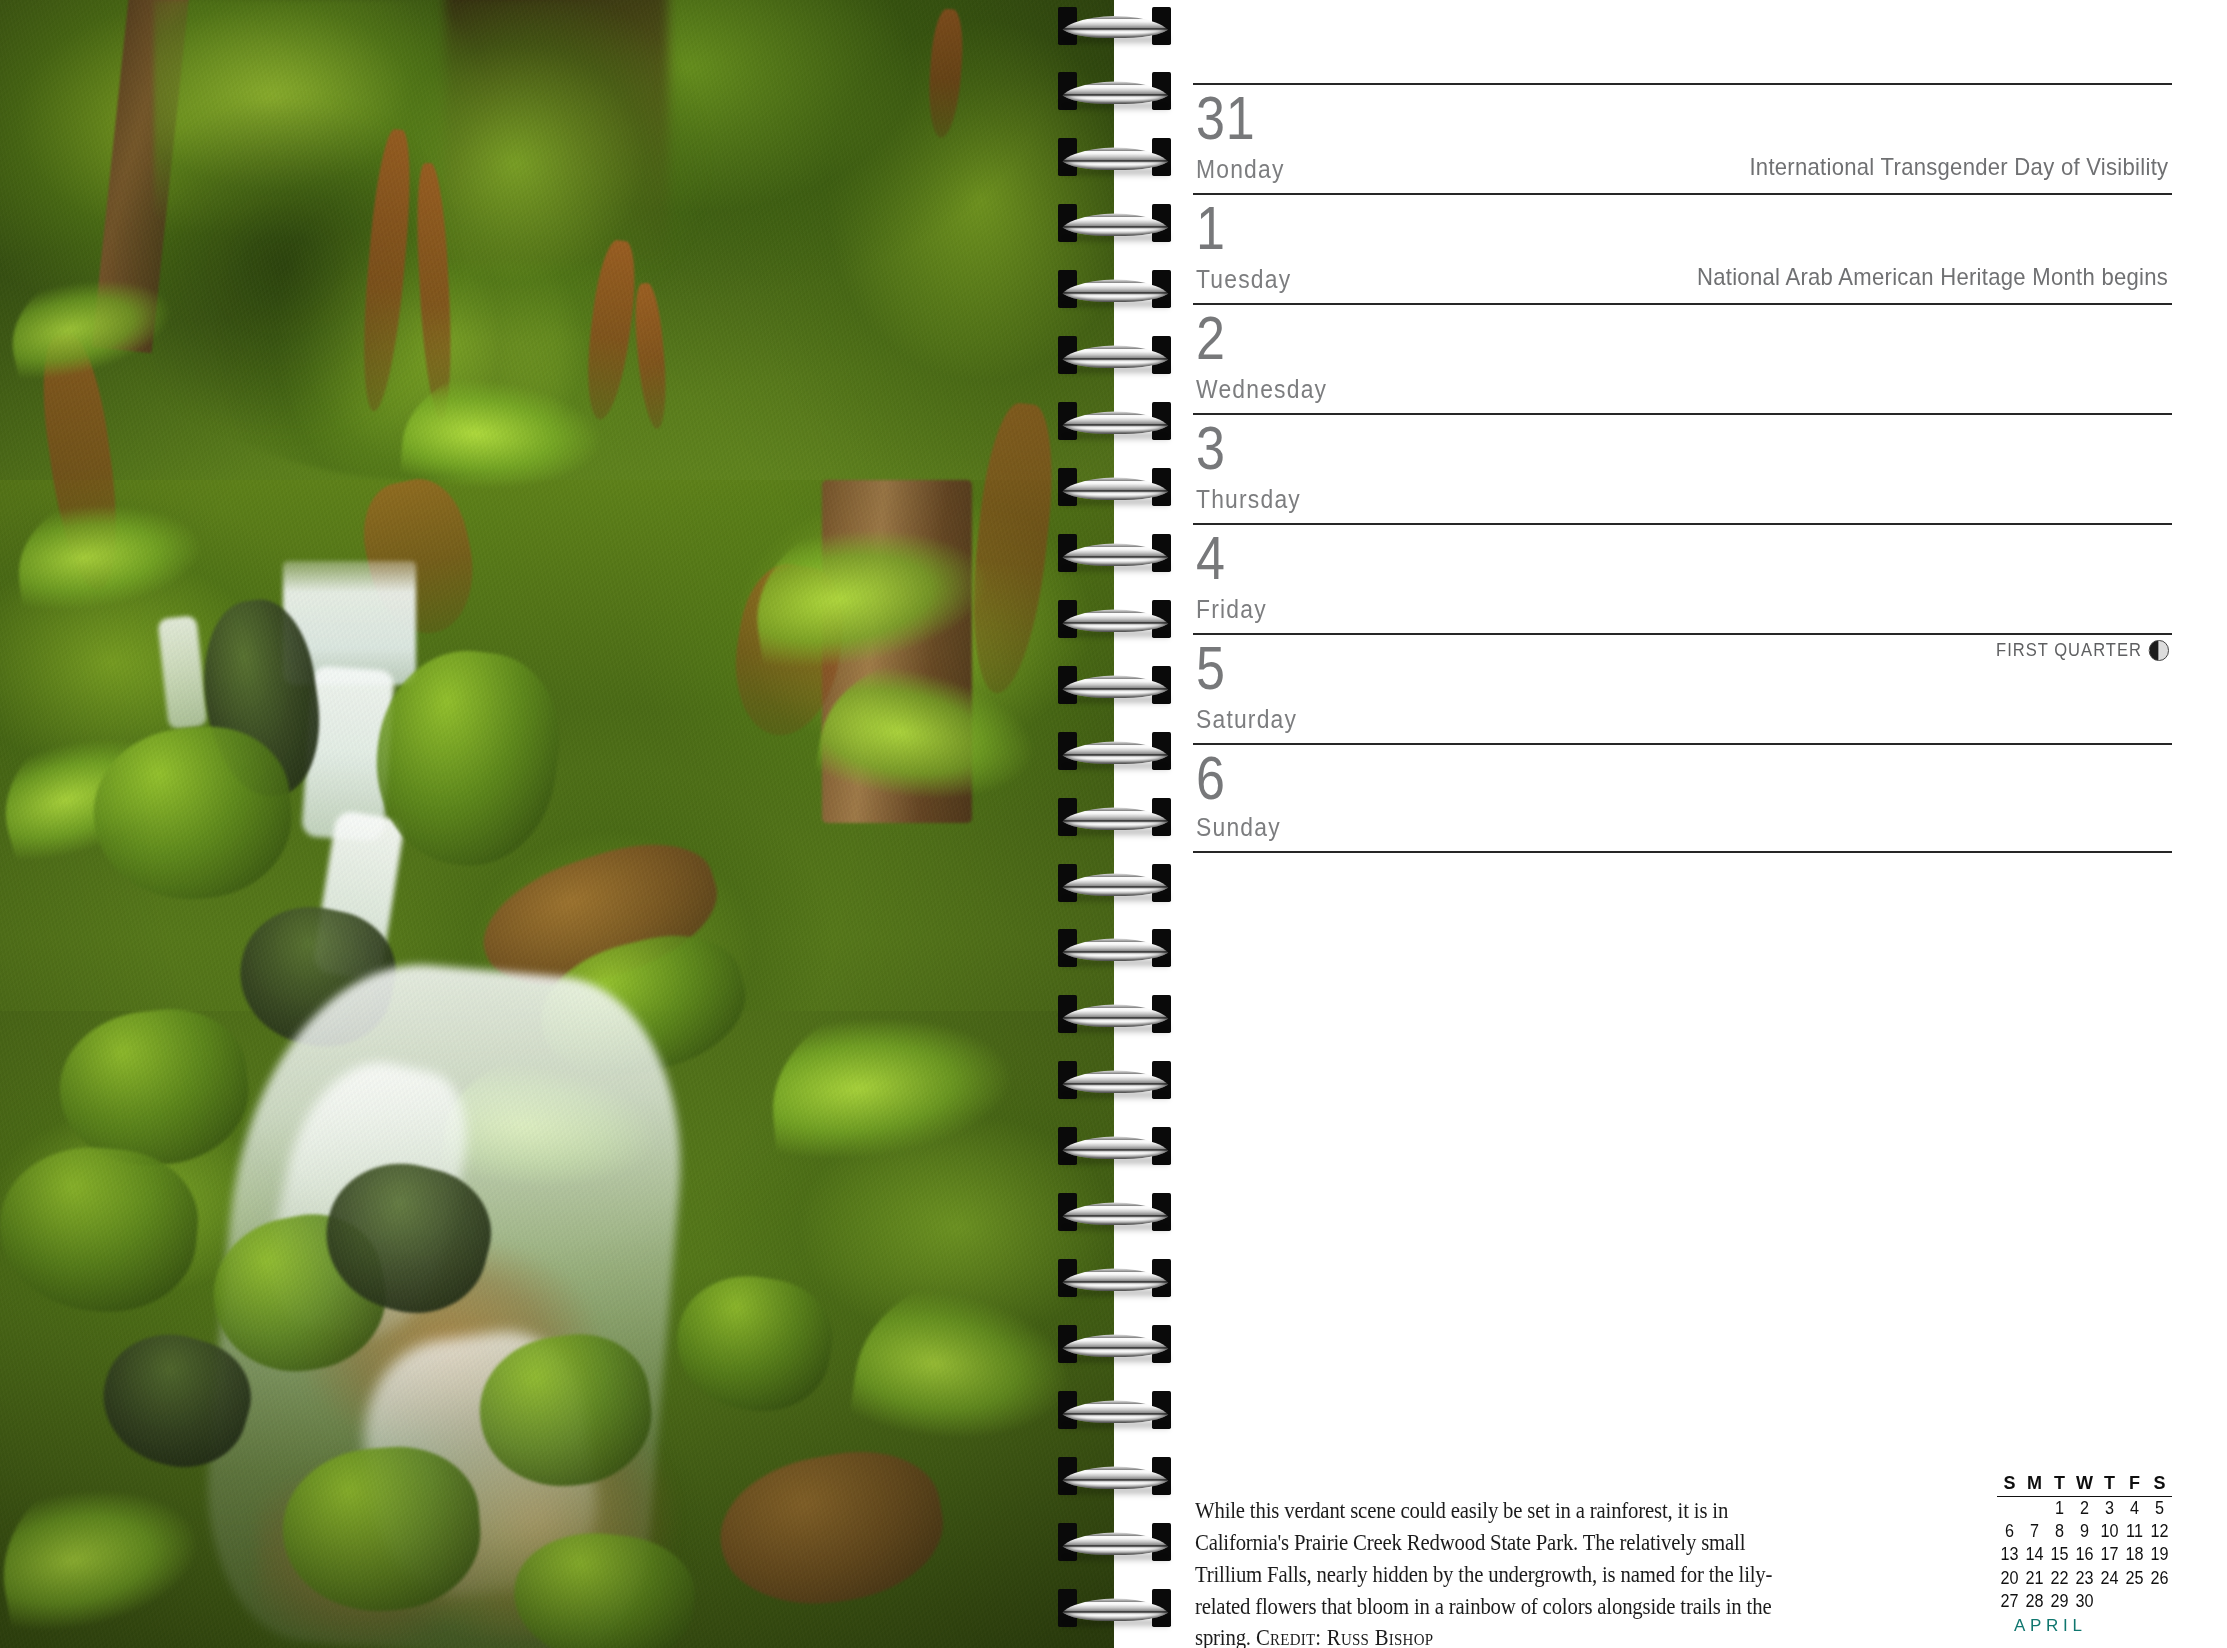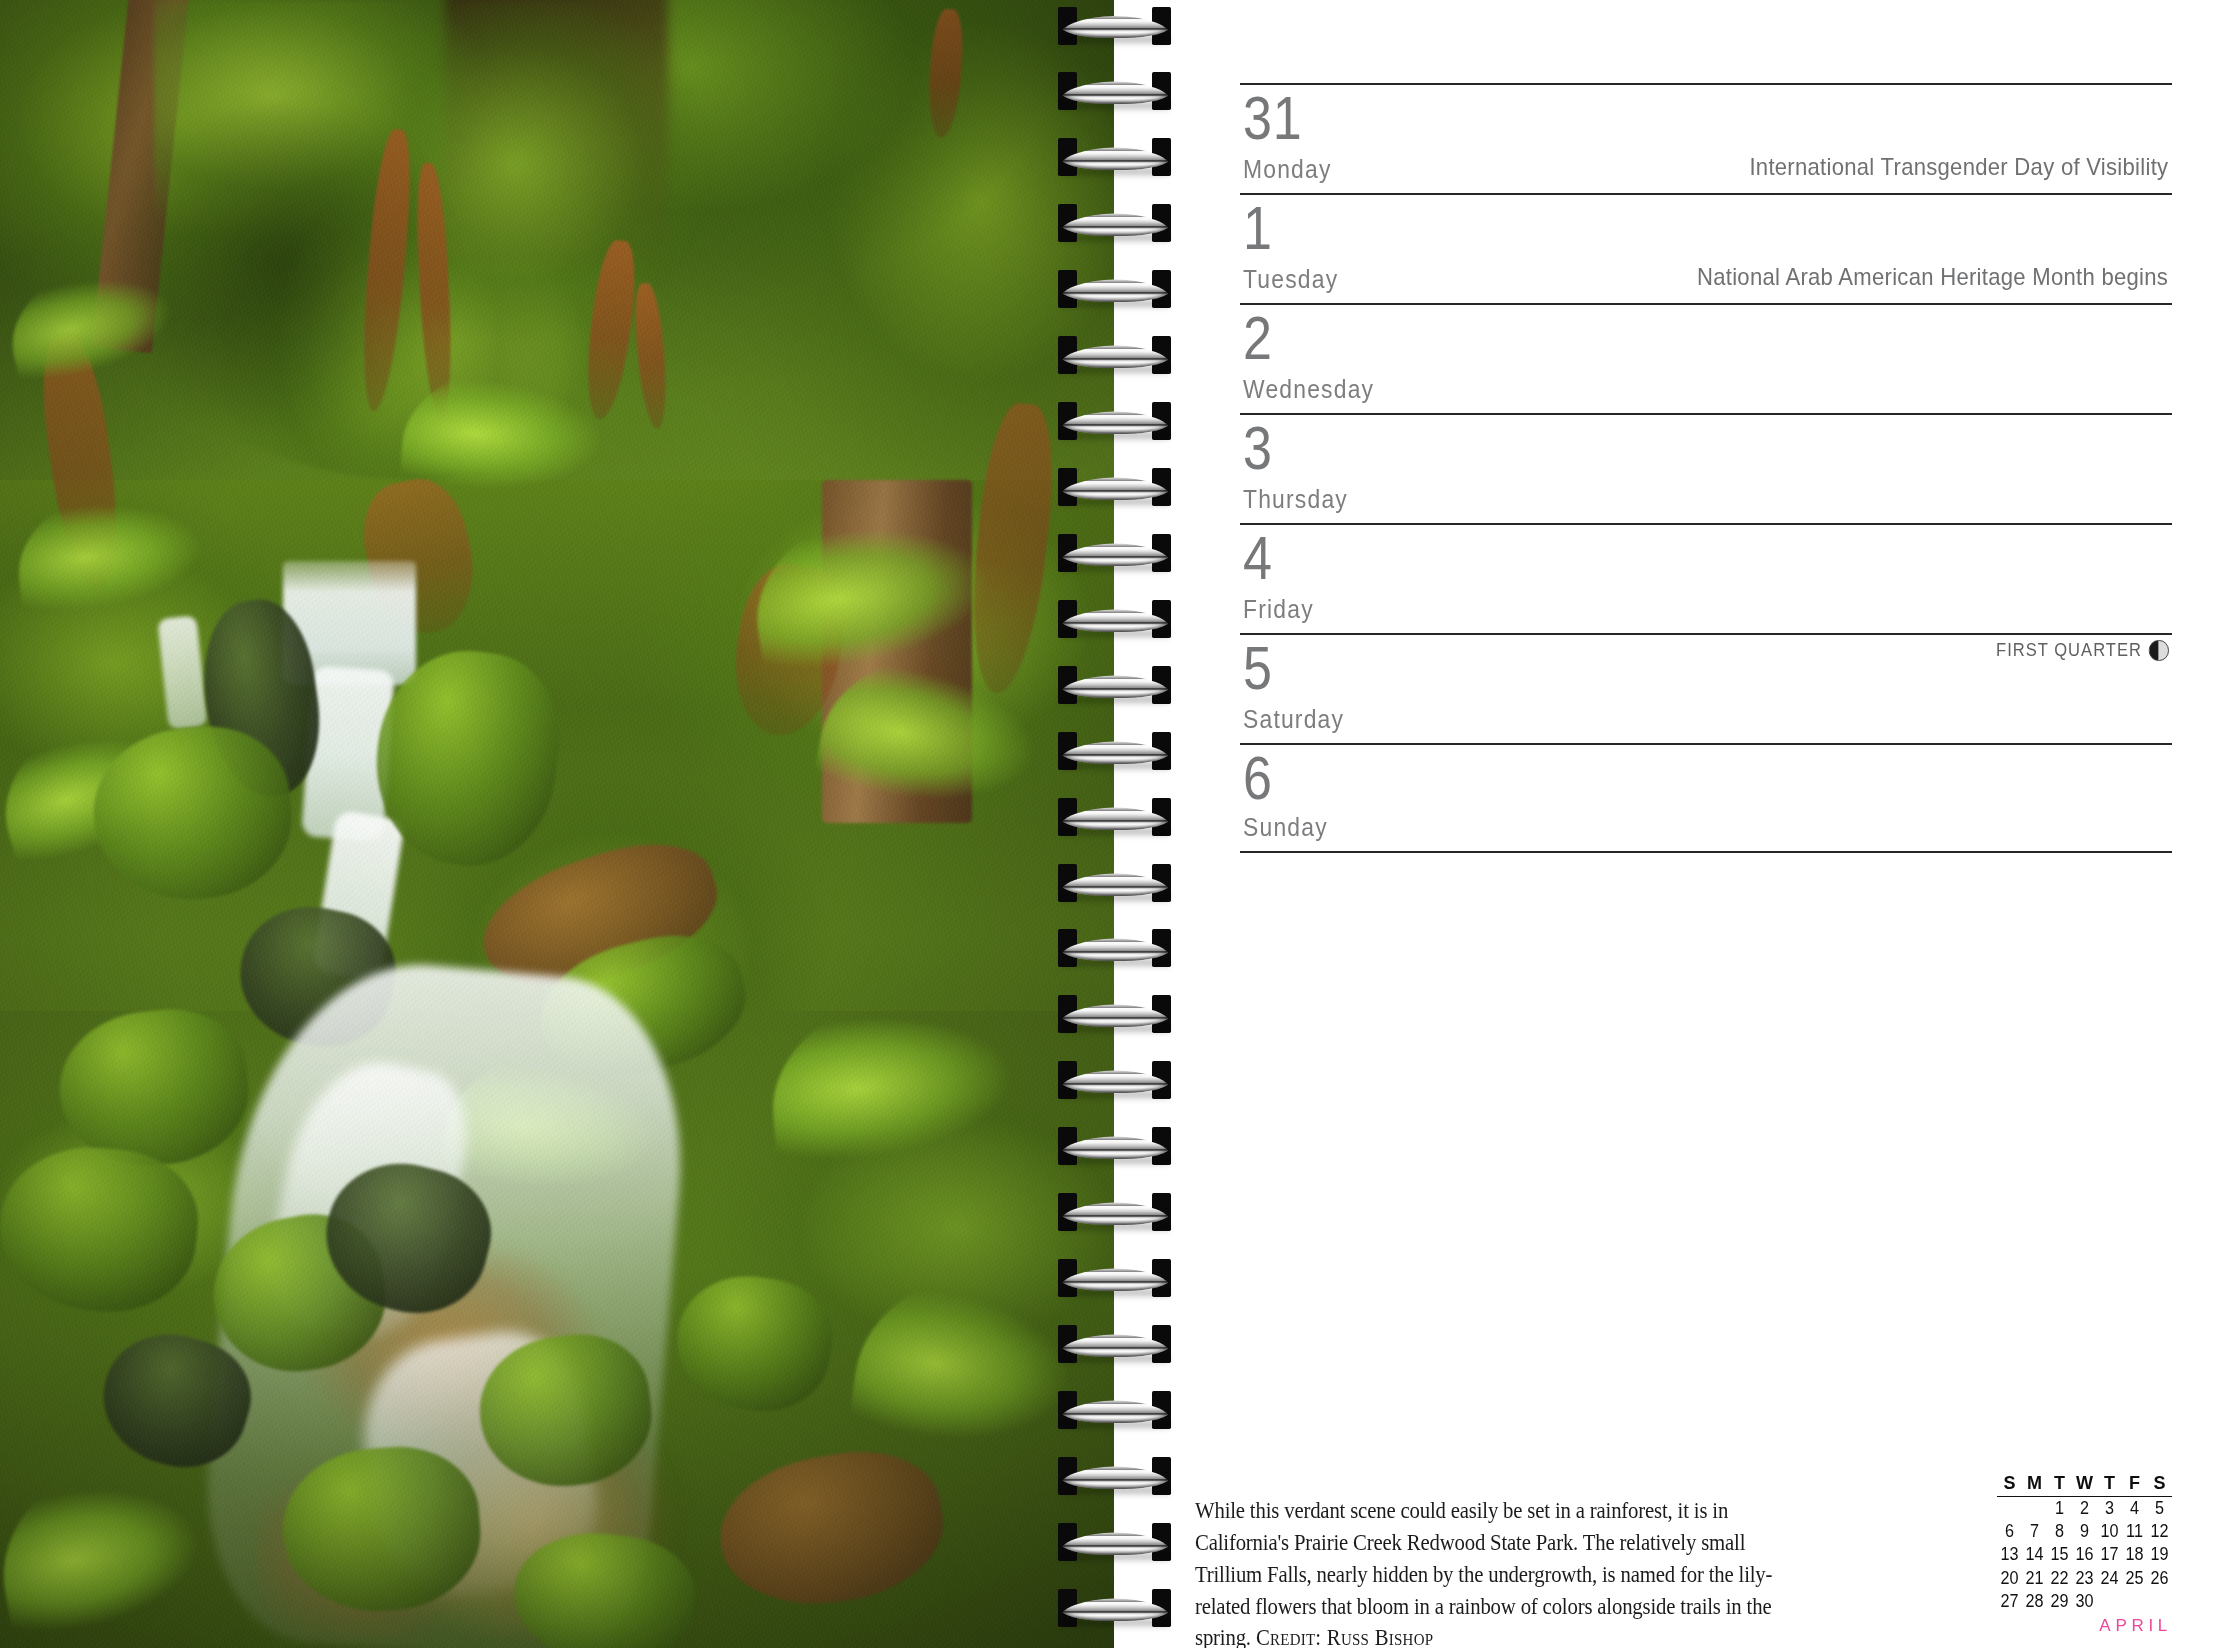--- a/index.html
+++ b/index.html
@@ -310,21 +310,20 @@
   
   #days {
     position: absolute;
     left: 0; top: 83px;
     width: 979px;
   }
   .day-row {
     position: relative;
     height: 110px;
     border-top: 2.1px solid #262626;
-    margin-left: 47px;
   }
   .day-row:last-child {
     border-bottom: 2.1px solid #262626;
   }
   .day-num {
     position: absolute;
     left: 3.4px; top: 1.7px;
     font-family: "Liberation Sans", sans-serif;
     font-size: 62px;
     font-weight: 300;
@@ -429,26 +428,26 @@
     font-size: 18px;
     font-weight: 400;
     color: #111;
     text-align: center;
     padding: 2.1px 0 2.1px 0;
     line-height: 1.06;
     transform: scaleX(0.9);
   }
   #mini-name {
     margin-top: 3.4px;
-    text-align: right;
+    text-align: left;
     font-family: "Liberation Sans", sans-serif;
     font-size: 17px;
     font-weight: 400;
     letter-spacing: 4.7px;
-    color: #ec4899;
+    color: #0f766e;
     font-variant: small-caps;
     text-transform: uppercase;
     padding-left: 17px;
   }
 </style>
 </head>
 <body>
 
 <div id="page">
 

